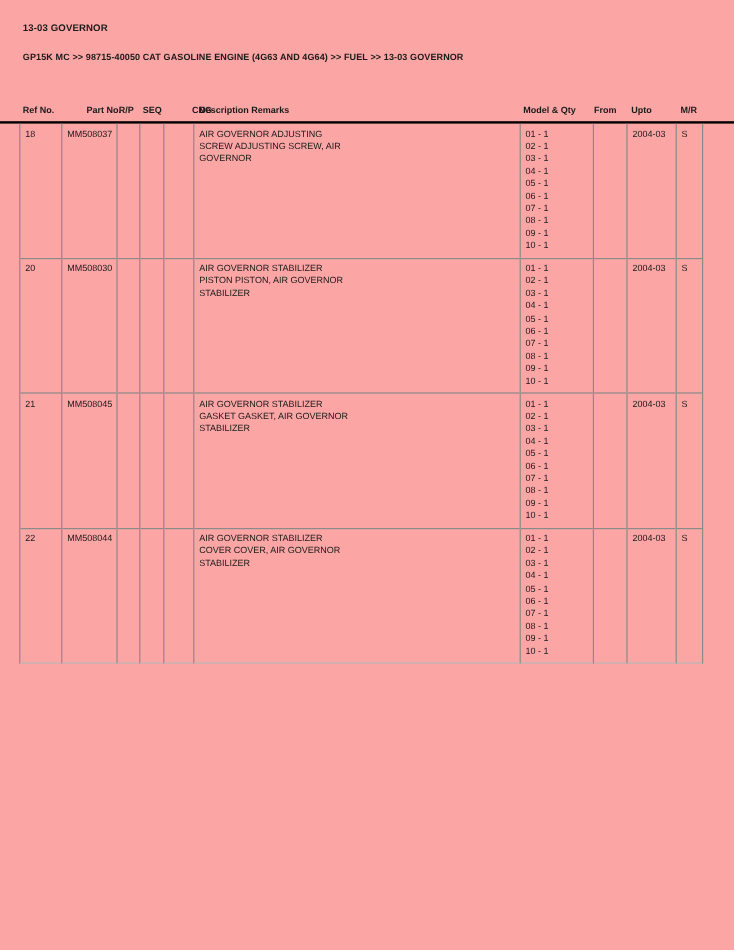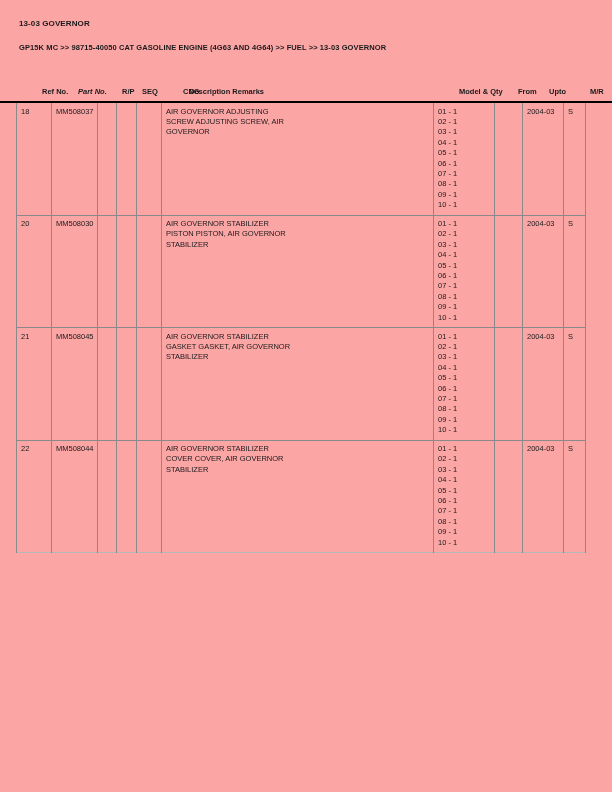--- a/index.html
+++ b/index.html
@@ -28,23 +28,23 @@
     letter-spacing: 0.1px;
     white-space: nowrap;
   }
   .col-headers {
     position: absolute;
     left: 0; top: 87px;
     width: 612px; height: 12px;
     font-size: 7.5px;
     font-weight: bold;
   }
-  .col-headers span { position: absolute; top: 0; white-space: nowrap; margin-left: 23px; }
+  .col-headers span { position: absolute; top: 0; white-space: nowrap; }
   .h-ref   { left: 19px; }
-  .h-part  { left: 55px; font-style: italic; }
+  .h-part  { left: 72px; }
   .h-rp    { left: 99px; }
   .h-seq   { left: 119px; }
   .h-cng   { left: 160px; }
   .h-desc  { left: 166px; }
   .h-model { left: 436px; }
   .h-from  { left: 495px; }
   .h-upto  { left: 526px; }
   .h-mr    { left: 567px; }
   .header-rule {
     position: absolute;

